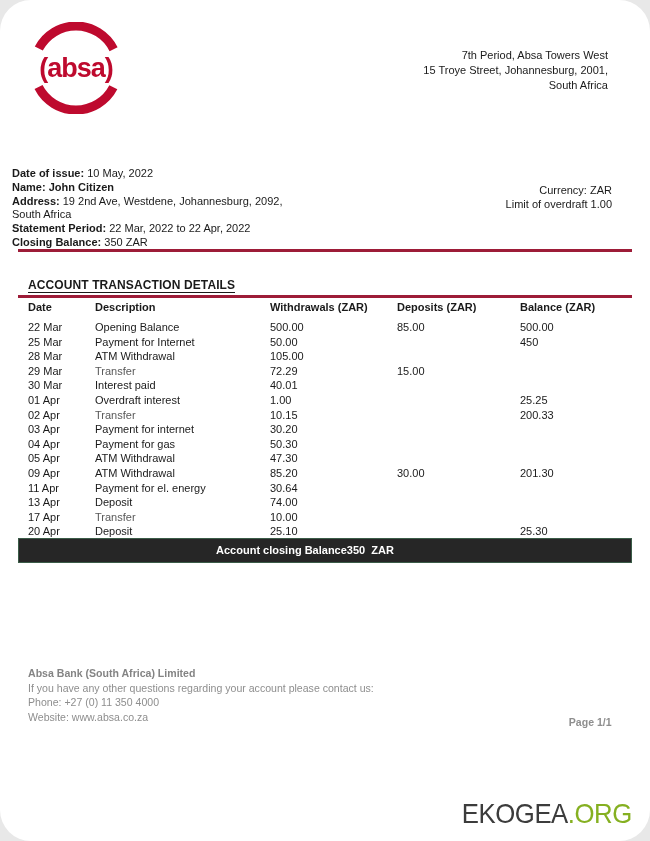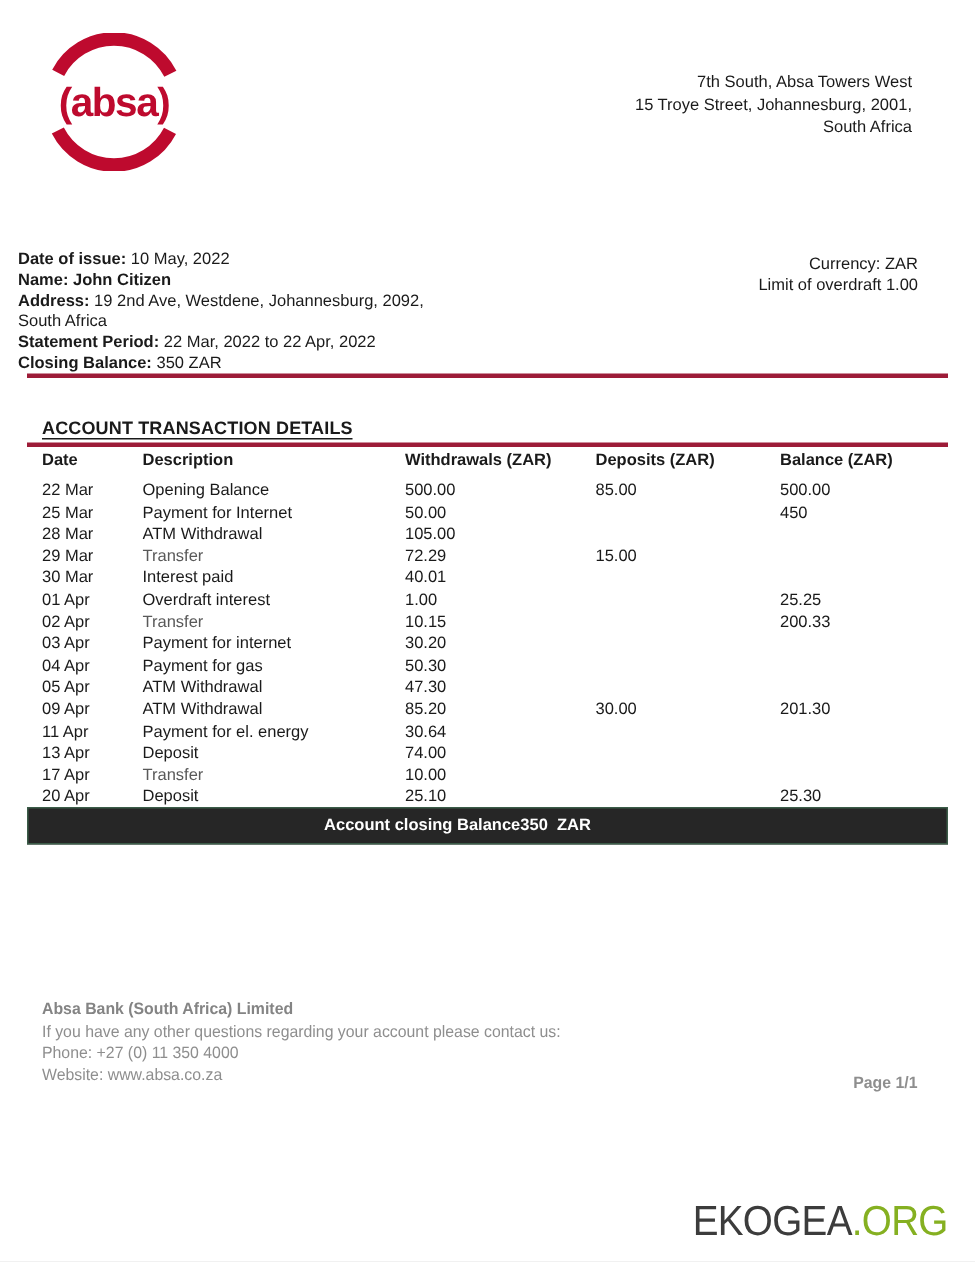--- a/index.html
+++ b/index.html
@@ -1,19 +1,19 @@
 <!DOCTYPE html>
 <html><head>
 <meta charset="utf-8">
 <style>
   html,body{margin:0;padding:0;background:#e8e8e8;}
   .page{
     position:relative;width:650px;height:841px;background:#ffffff;
     margin:0 auto;overflow:hidden;
-    font-family:"Liberation Sans","DejaVu Sans",sans-serif;color:#1a1a1a;
+    font-family:"Liberation Sans","DejaVu Sans",sans-serif;color:#1a1a1a;border-radius:31px;
   }
   
   .logo{position:absolute;left:30px;top:22px;width:92px;height:92px;}
   .logo svg{position:absolute;left:0;top:0;}
   .logo .logo-text{
     position:absolute;left:0;top:0;width:92px;height:92px;
     display:flex;align-items:center;justify-content:center;
     font-size:27px;font-weight:bold;color:#be0a2e;letter-spacing:-1px;
   }
   .hdr-address{
@@ -27,21 +27,21 @@
     font-weight:bold;font-size:11px;
   }
   .bar1{top:126px;height:23px;line-height:21px;text-align:right;padding-right:10px;letter-spacing:.2px;}
   .bar2{top:538px;height:25px;line-height:23px;display:flex;justify-content:center;}
   .bar2 .bar2-label{padding-left:10px;}
   .bar2 .bar2-amount{padding-right:50px;white-space:pre;}
   
   .summary{position:absolute;left:12px;top:167px;width:420px;font-size:11px;line-height:13.8px;}
   .summary b{font-weight:bold;}
   .summary-right{
-    position:absolute;right:38px;top:170px;text-align:right;
+    position:absolute;right:38px;top:184px;text-align:right;
     font-size:11px;line-height:13.8px;
   }
   .rule{position:absolute;left:18px;right:18px;height:3px;background:#9d1c38;}
   .rule1{top:249px;}
   .rule2{top:295px;}
   
   .tx-title{
     position:absolute;left:28px;top:278px;font-size:12px;font-weight:bold;
     border-bottom:1.5px solid #1a1a1a;padding-bottom:0;letter-spacing:.1px;
   }
@@ -76,21 +76,21 @@
 <div class="page">
 
   <div class="logo">
     <svg width="92" height="92" viewBox="0 0 92 92">
       <circle cx="46" cy="46" r="42" fill="none" stroke="#be0a2e" stroke-width="9" stroke-dasharray="92 40" stroke-dashoffset="112"></circle>
     </svg>
     <span class="logo-text">(absa)</span>
   </div>
 
   <div class="hdr-address">
-    <div>7th South, Absa Towers West</div>
+    <div>7th Period, Absa Towers West</div>
     <div>15 Troye Street, Johannesburg, 2001,</div>
     <div>South Africa</div>
   </div>
 
 
   <div class="summary">
     <div><b>Date of issue:</b><span> 10 May, 2022</span></div>
     <div><b>Name:</b><b> John Citizen</b></div>
     <div><b>Address:</b><span> 19 2nd Ave, Westdene, Johannesburg, 2092,</span></div>
     <div>South Africa</div>

